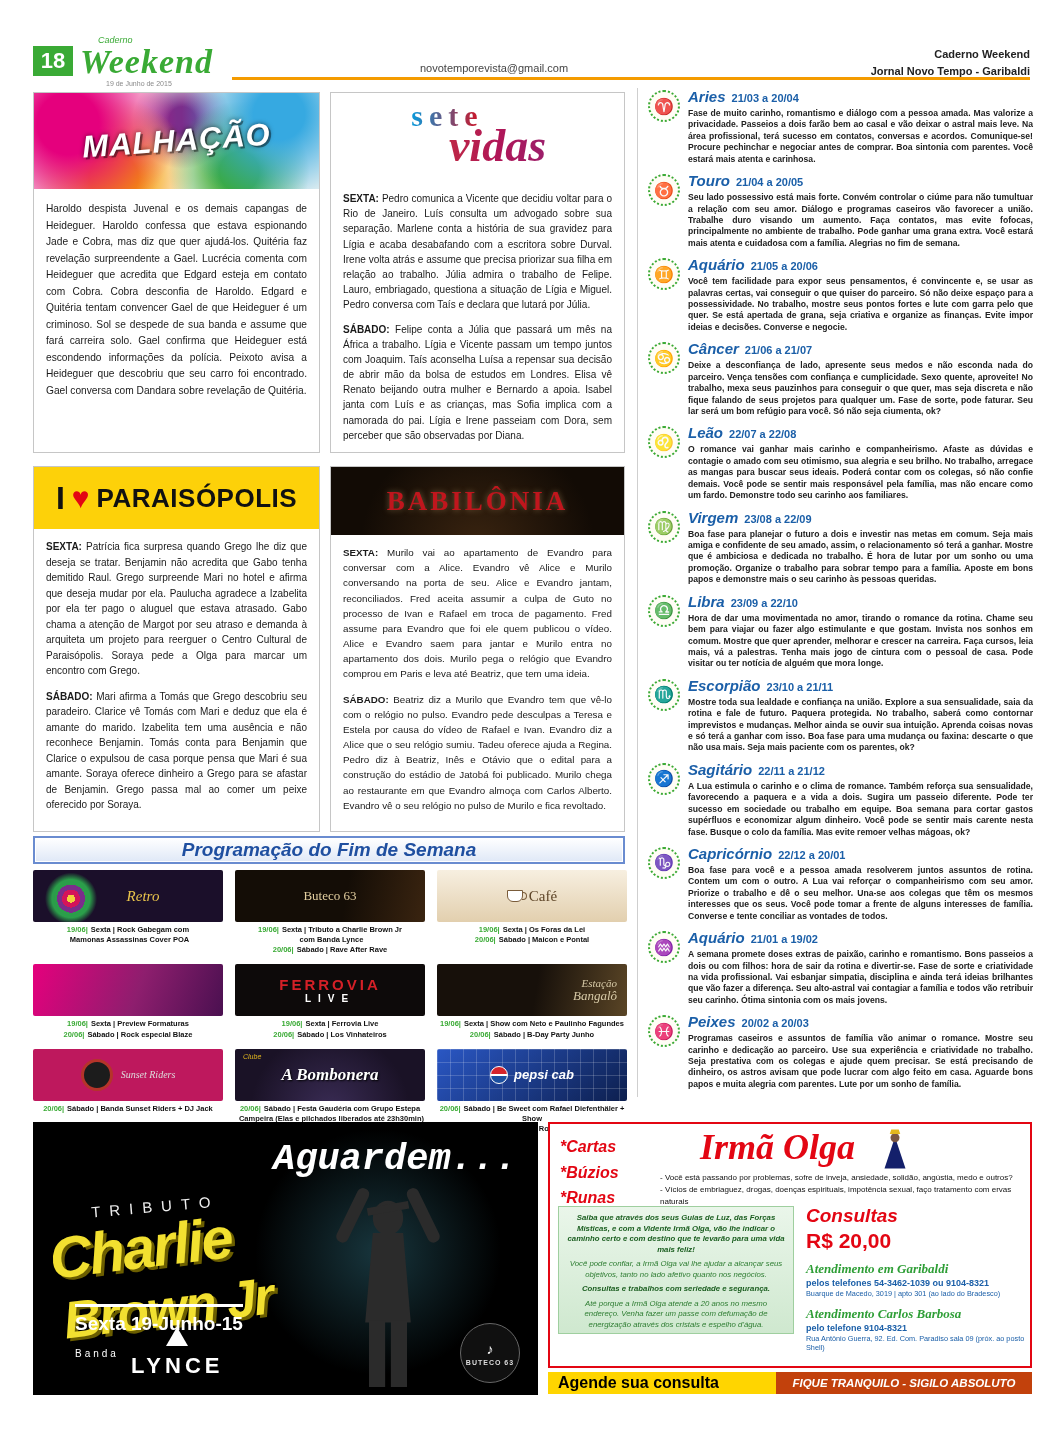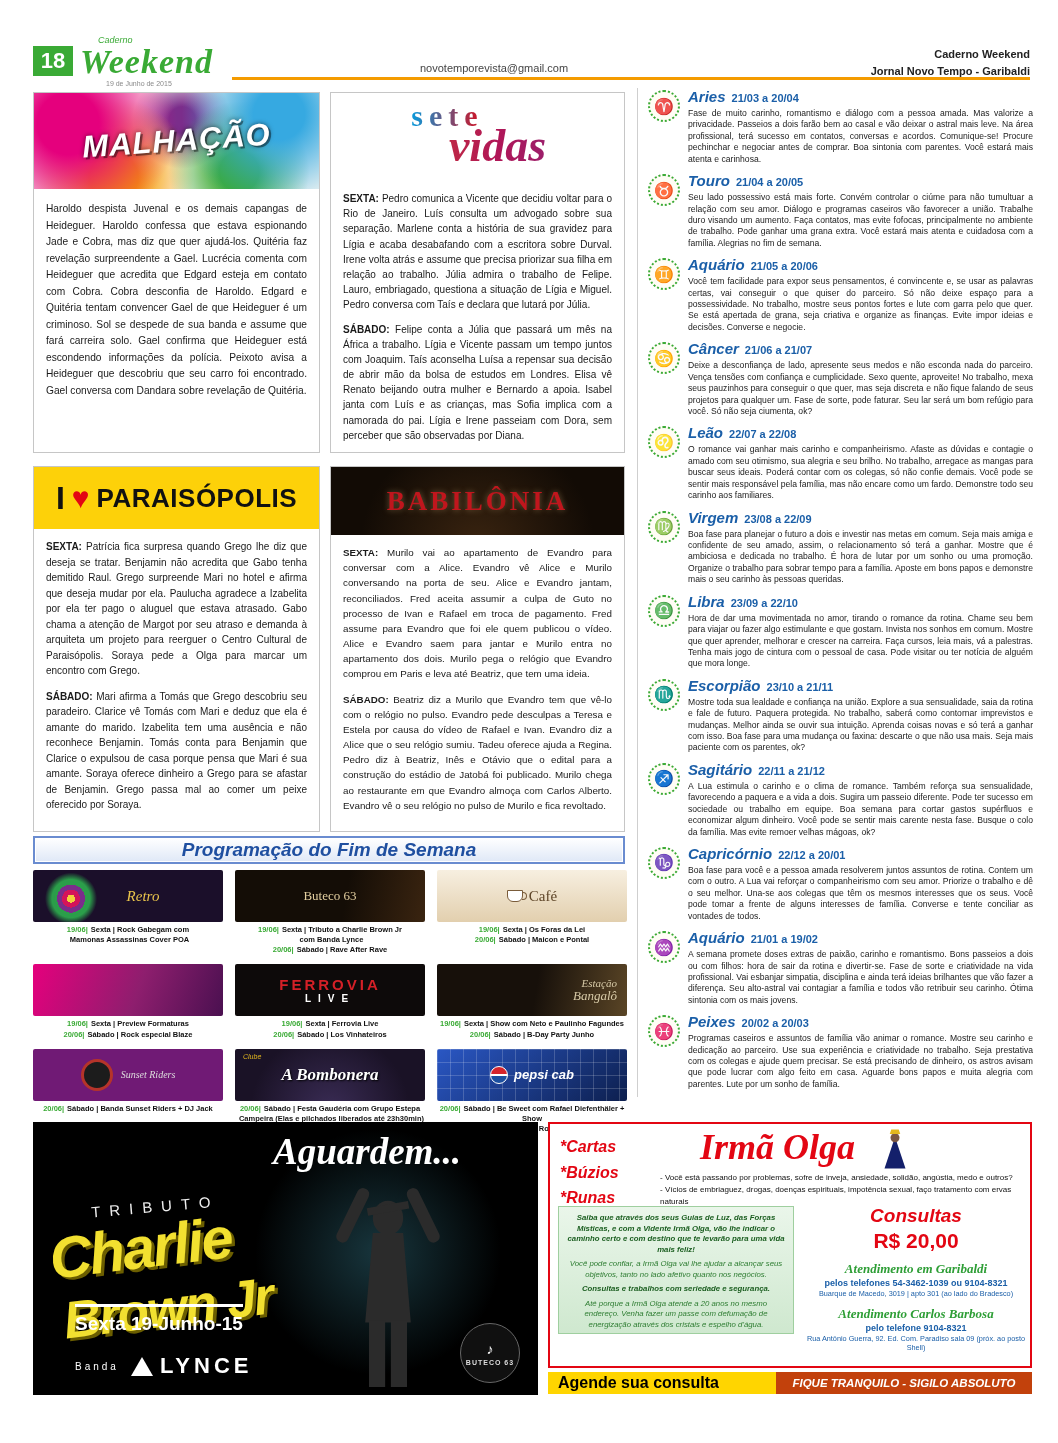--- a/index.html
+++ b/index.html
@@ -70,21 +70,21 @@
 
   
   #horoscope{position:absolute;left:637px;top:88px;width:396px;border-left:1px solid #cfcfcf;
              padding-left:10px;box-sizing:border-box;}
   .sign{display:flex;gap:8px;margin-bottom:7px;}
   .sign-icon{flex:none;width:28px;height:28px;margin-top:2px;border-radius:50%;
       border:2px dotted #3aaa35;color:#f59c00;display:flex;align-items:center;justify-content:center;
       font-size:16px;background:#fffdf5;}
   .sign-name{font-size:15px;font-weight:bold;font-style:italic;color:#1b5fa8;margin-right:6px;}
   .sign-dates{font-size:11px;font-weight:bold;color:#1b5fa8;}
-  .sign-text{font-size:8.6px;line-height:1.33;text-align:justify;color:#222;margin-top:2px;}
+  .sign-text{font-size:8.6px;line-height:1.33;text-align:justify;color:#222;margin-top:2px;font-weight:bold;}
 
   
   #prog-title{position:absolute;left:33px;top:836px;width:592px;height:28px;box-sizing:border-box;
       border:2px solid #6a8cd0;box-shadow:inset 0 0 0 1px #fff;
       background:linear-gradient(#ffffff,#dfe8f7);display:flex;align-items:center;justify-content:center;}
   #prog-title span{font-size:19px;font-weight:bold;font-style:italic;color:#1f4fa0;}
   #prog-grid{position:absolute;left:33px;top:870px;width:594px;display:grid;
       grid-template-columns:repeat(3,190px);column-gap:12px;row-gap:9px;}
   .thumb{height:52px;position:relative;display:flex;align-items:center;justify-content:center;
       overflow:hidden;border-radius:2px;}
@@ -102,51 +102,51 @@
   .cup:after{content:"";position:absolute;right:-5px;top:1px;width:4px;height:6px;border:1px solid #7a5c3a;
       border-left:none;border-radius:0 4px 4px 0;}
   .t4{background:linear-gradient(110deg,#e5007d,#8e1e6e 55%,#4a1050);}
   .t5{background:#0d0a0a;flex-direction:column;}
   .t5 .tl{color:#d42027;font-size:15px;font-weight:800;letter-spacing:3px;}
   .t5 .tl2{color:#fff;font-size:10px;letter-spacing:7px;font-weight:bold;}
   .t6{background:linear-gradient(100deg,#17100a 52%,#5a4526);flex-direction:column;align-items:flex-end;
       justify-content:center;padding-right:10px;box-sizing:border-box;}
   .t6 .tl,.t6 .tl2{color:#d8cba8;font-family:"Liberation Serif",serif;font-style:italic;line-height:1.1;}
   .t6 .tl{font-size:11px;} .t6 .tl2{font-size:13px;}
-  .t7{background:#701a75;}
+  .t7{background:#be185d;}
   .t7-ring{width:26px;height:26px;border:3px solid #b5342a;border-radius:50%;background:#1c1c1c;margin-right:8px;}
   .t7 .tl{color:#ddd;font-family:"Liberation Serif",serif;font-style:italic;font-size:10px;}
   .t8{background:radial-gradient(circle at 50% 120%,#3a2c55,#1a1226 70%);}
   .t8 .tls{position:absolute;left:8px;top:4px;color:#e3b71e;font-size:7px;font-style:italic;}
   .t8 .tl{color:#fff;font-family:"Liberation Serif",serif;font-style:italic;font-weight:bold;font-size:17px;
       text-shadow:1px 1px 2px #000;}
   .t9{background-image:linear-gradient(rgba(255,255,255,.18) 1px, transparent 1px),
       linear-gradient(90deg, rgba(255,255,255,.18) 1px, transparent 1px),
       linear-gradient(140deg,#2a57c4,#0d1f4e);background-size:13px 13px,13px 13px,100% 100%;}
   .pepsi{width:16px;height:16px;border-radius:50%;margin-right:6px;
       background:linear-gradient(180deg,#d4242c 44%,#fff 44% 56%,#1b4fa0 56%);border:1px solid #fff;}
   .t9 .tl{color:#fff;font-style:italic;font-weight:bold;font-size:13px;}
 
   
   #poster{position:absolute;left:33px;top:1122px;width:505px;height:273px;background:#000;overflow:hidden;}
   .glow{position:absolute;right:10px;top:0;width:300px;height:260px;
         background:radial-gradient(circle,rgba(62,140,160,.38),rgba(0,0,0,0) 62%);}
   .silh{position:absolute;right:55px;bottom:0;}
-  .aguardem{position:absolute;left:240px;top:8px;color:#fff;font-family:Liberation Serif, serif;
+  .aguardem{position:absolute;left:240px;top:16px;color:#fff;font-family:Liberation Mono, monospace;
       font-style:italic;font-weight:bold;font-size:37px;}
   .tributo{position:absolute;left:58px;top:76px;color:#eee;font-size:15px;letter-spacing:9px;transform:rotate(-5deg);}
   .cb{position:absolute;color:#f2e030;font-weight:800;font-style:italic;letter-spacing:-2px;
       text-shadow:3px 3px 0 #6b5e00,-2px -2px 0 #000,2px -2px 0 #000,-2px 2px 0 #000;transform:rotate(-7deg);}
   .cb1{left:16px;top:92px;font-size:58px;}
   .cb2{left:30px;top:156px;font-size:52px;}
   .poster-date{position:absolute;left:42px;bottom:60px;color:#fff;font-size:19px;font-weight:bold;
       border-top:3px solid #fff;padding-top:6px;}
   .banda-row{position:absolute;left:42px;bottom:16px;display:flex;align-items:center;gap:12px;color:#fff;}
   .banda-lbl{font-size:10px;letter-spacing:3px;}
-  .lynce{display:flex;align-items:center;gap:7px;font-size:22px;font-weight:800;letter-spacing:4px;}
+  .lynce{display:flex;align-items:center;gap:7px;font-size:22px;font-weight:800;letter-spacing:4px;flex-direction:column;}
   .lynce-tri{width:0;height:0;border-left:11px solid transparent;border-right:11px solid transparent;
       border-bottom:19px solid #fff;}
   .buteco{position:absolute;right:18px;bottom:12px;width:58px;height:58px;border-radius:50%;background:#101010;
       border:1px solid #666;color:#ddd;display:flex;flex-direction:column;align-items:center;justify-content:center;gap:2px;}
   .buteco .note{font-size:14px;color:#fff;}
   .buteco .bt{font-size:7px;font-weight:bold;letter-spacing:1px;}
 
   
   #olga{position:absolute;left:548px;top:1122px;width:484px;height:246px;border:2px solid #e30613;
       background:#fff;box-sizing:border-box;}
@@ -154,21 +154,21 @@
       font-size:16px;line-height:1.6;}
   .olga-title{position:absolute;left:150px;top:2px;color:#e30613;font-family:"Liberation Serif",serif;
       font-style:italic;font-weight:bold;font-size:36px;}
   .olga-saint{position:absolute;left:330px;top:4px;}
   .olga-desc{position:absolute;left:110px;top:48px;width:362px;font-size:8px;line-height:1.5;color:#111;}
   .olga-green{position:absolute;left:8px;top:82px;width:236px;height:128px;box-sizing:border-box;
       background:linear-gradient(180deg,#eaf6ea,#cfe8cf);border:1px solid #9fcf9f;padding:6px 8px;
       font-size:7.8px;font-style:italic;color:#2e7d32;line-height:1.35;text-align:center;}
   .olga-green p{margin:0 0 4px;}
   .olga-green .gp-strong{font-weight:bold;color:#1b5e20;}
-  .olga-right{position:absolute;left:256px;top:82px;width:220px;text-align:center;}
+  .olga-right{position:absolute;left:256px;top:82px;width:220px;text-align:left;}
   .consultas{color:#e30613;font-weight:bold;font-style:italic;font-size:19px;line-height:1.1;}
   .price{color:#e30613;font-weight:bold;font-size:21px;margin-top:2px;}
   .atend-t{color:#2e9e36;font-weight:bold;font-style:italic;font-size:13px;margin-top:8px;
       font-family:"Liberation Serif",serif;}
   .atend-p{color:#1b5fa8;font-size:9px;font-weight:bold;margin-top:1px;}
   .atend-a{color:#1b5fa8;font-size:7.3px;margin-top:1px;}
   #olga-bar{position:absolute;left:548px;top:1372px;width:484px;height:22px;display:flex;}
   .bar-yellow{flex:0 0 45%;background:#ffd500;color:#000;font-weight:bold;font-size:16px;
       display:flex;align-items:center;padding-left:10px;}
   .bar-red{flex:1;background:#c2410c;color:#fff;font-weight:bold;font-style:italic;font-size:11.5px;

